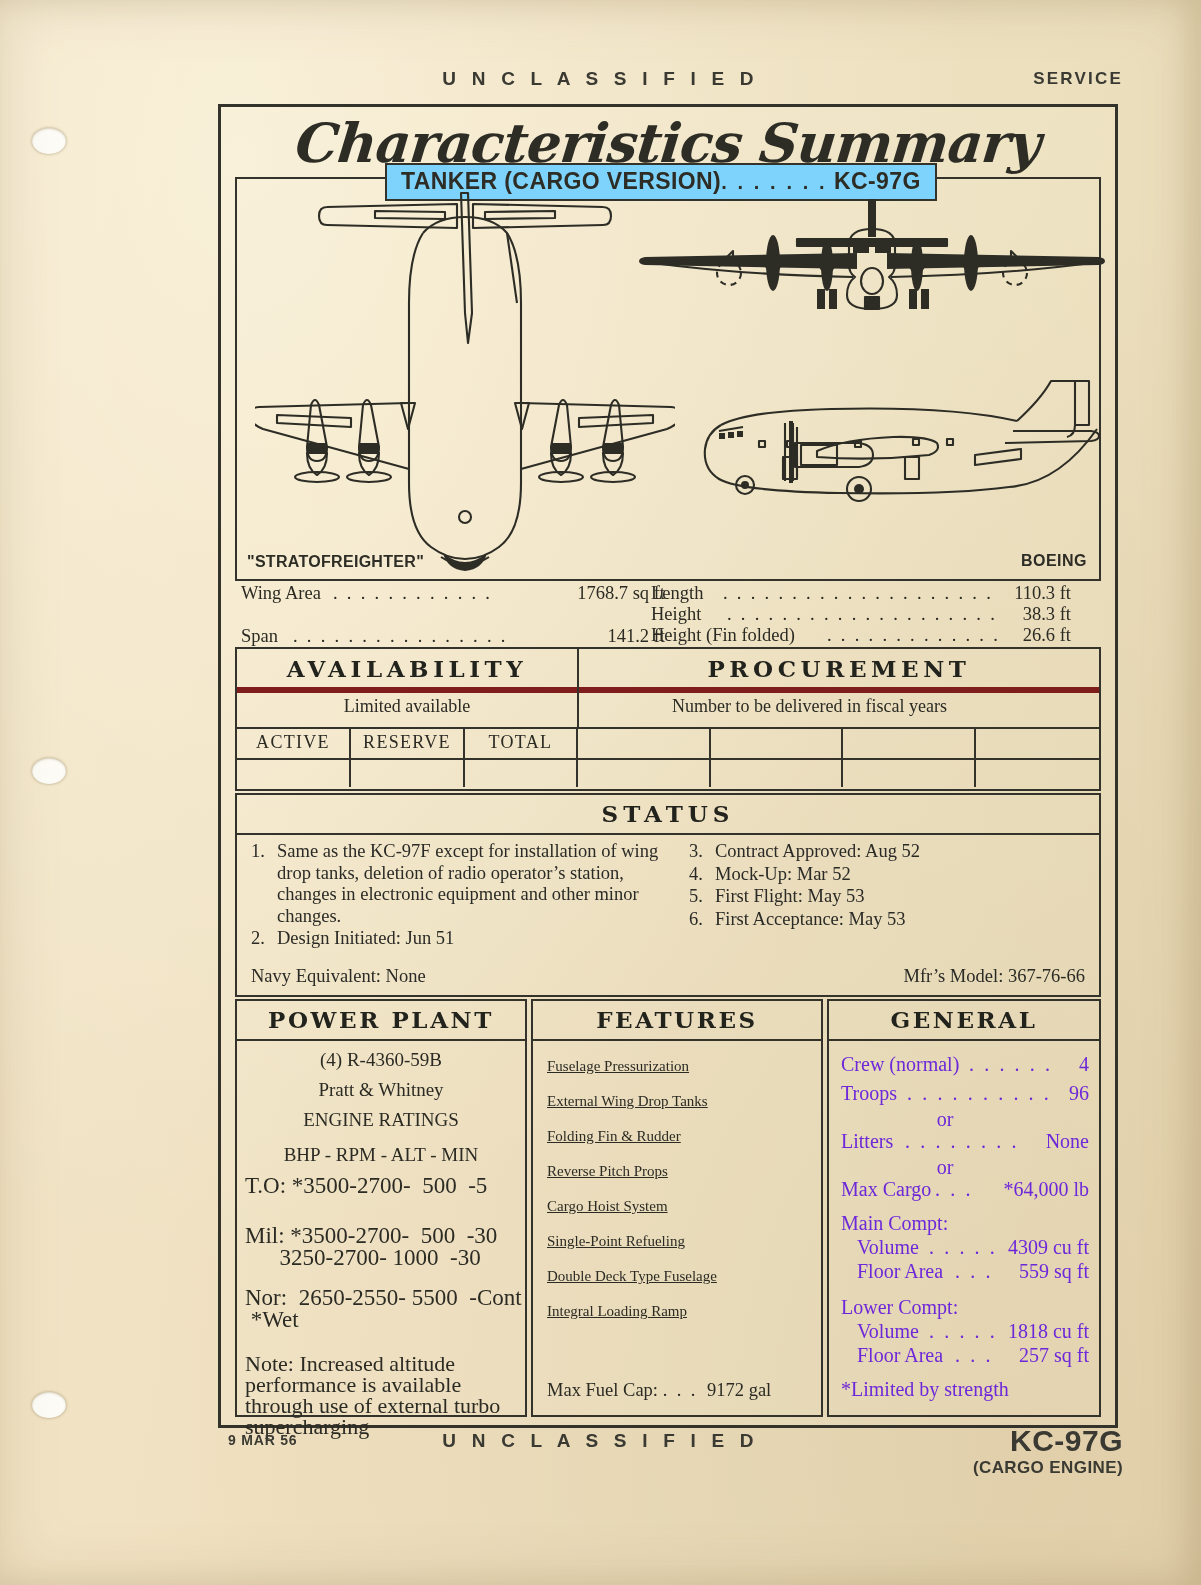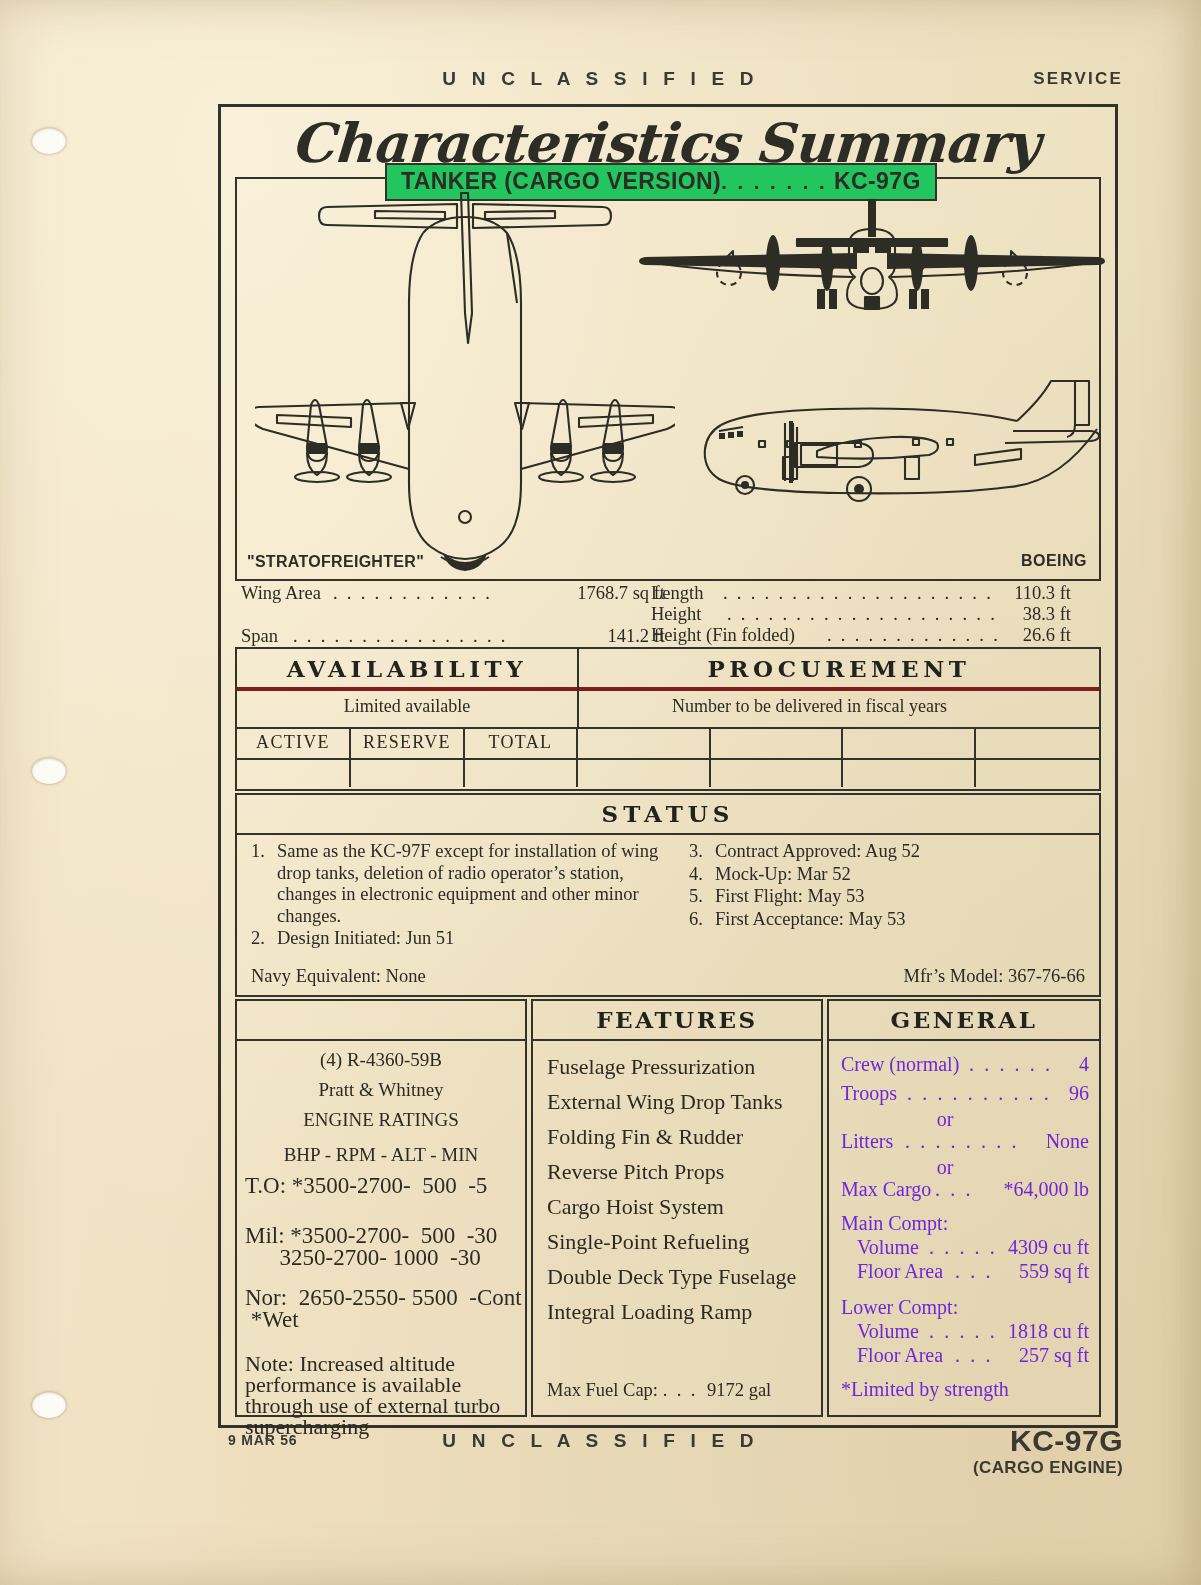--- a/index.html
+++ b/index.html
@@ -59,21 +59,21 @@
     transform:skewX(-6deg);
   }
 
   
   .illus{
     position:absolute;left:14px;top:70px;width:862px;height:400px;
     border:2px solid #33332c;
   }
   .model-bar{
     position:absolute;left:148px;top:-16px;
-    border:2px solid #33332c;background:#22c55e;
+    border:2px solid #33332c;background:#7dd3fc;
     padding:3px 14px 4px 14px;
     font-family:"Liberation Sans",sans-serif;font-weight:700;
     font-size:23px;letter-spacing:.4px;color:#2d2d26;
     white-space:nowrap;
   }
   .model-bar .dots{letter-spacing:2.6px;font-size:20px;}
   .tag-left{
     position:absolute;left:10px;bottom:8px;
     font-family:"Liberation Sans",sans-serif;font-weight:700;
     font-size:16px;letter-spacing:.3px;color:#2d2d26;
@@ -97,21 +97,21 @@
   .dims .row{position:relative;height:21px;white-space:nowrap;}
   .dims .lbl{position:absolute;left:0;}
   .dims .ld{position:absolute;left:0;letter-spacing:2.3px;}
   .dims .val{position:absolute;right:0;}
 
   
   .apbox{
     position:absolute;left:14px;top:540px;width:862px;height:140px;
     border:2px solid #33332c;
   }
-  .ap-head{position:absolute;left:0;top:0;width:862px;height:38px;border-bottom:4px solid #7f1d1d;}
+  .ap-head{position:absolute;left:0;top:0;width:862px;height:38px;border-bottom:6px solid #7f1d1d;}
   .ap-head .h{
     position:absolute;top:6px;text-align:center;
     font-family:"DejaVu Serif",serif;font-weight:700;
     font-size:23px;letter-spacing:4.6px;color:#23231d;
   }
   .ap-head .h-avail{left:0;width:340px;}
   .ap-head .h-proc{left:342px;width:520px;}
   .ap-divv{position:absolute;left:340px;top:0;width:2px;height:78px;background:#33332c;}
   .ap-sub{position:absolute;left:0;top:38px;width:862px;height:40px;border-bottom:2px solid #33332c;}
   .ap-sub .s{position:absolute;top:9px;text-align:center;font-size:18px;color:#2b2b24;}
@@ -155,21 +155,21 @@
   .b3 .body{position:absolute;left:0;top:44px;width:100%;}
   .box-pp{left:14px;width:288px;}
   .box-ft{left:310px;width:288px;}
   .box-gn{left:606px;width:270px;}
 
   .pp-center{text-align:center;font-size:19px;line-height:30px;color:#2b2b24;}
   .pp-rate{padding-left:8px;font-size:23px;line-height:22px;white-space:pre;color:#2b2b24;}
   .pp-note{padding:0 8px 0 8px;font-size:22px;line-height:21px;color:#2b2b24;}
 
   .ft-list{padding:4px 0 0 14px;}
-  .ft-list .li{font-size:22px;line-height:35px;color:#2b2b24;}
+  .ft-list .li{font-size:15px;line-height:35px;color:#2b2b24;text-decoration:underline;}
   .ft-fuel{position:absolute;left:14px;bottom:14px;font-size:18.5px;color:#2b2b24;white-space:nowrap;}
   .ft-fuel .d{letter-spacing:2.4px;}
 
   .gn{padding:8px 10px 0 12px;font-size:20px;color:#6d28d9;}
   .gn .line{position:relative;height:29px;white-space:nowrap;}
   .gn .lbl{position:absolute;left:0;}
   .gn .dts{position:absolute;letter-spacing:2.6px;}
   .gn .val{position:absolute;right:0;}
   .gn .or{text-align:center;height:22px;line-height:22px;padding-right:40px;}
   .gn .grp{margin-top:4px;}
@@ -471,20 +471,21 @@
       <div class="st-item">
         <span class="n">6.</span>
         <span>First Acceptance:  May 53</span>
       </div>
     </div>
     <div class="st-foot-l">Navy Equivalent:  None</div>
     <div class="st-foot-r">Mfr’s Model:  367-76-66</div>
   </div>
 
   <div class="b3 box-pp">
+    <div class="bh">POWER PLANT</div>
     <div class="bhline"></div>
     <div class="body">
       <div class="pp-center">(4) R-4360-59B</div>
       <div class="pp-center">Pratt &amp; Whitney</div>
       <div class="pp-center">ENGINE RATINGS</div>
       <div class="pp-center" style="line-height:40px">BHP - RPM - ALT - MIN</div>
       <div class="pp-rate">T.O: *3500-2700-  500  -5</div>
       <div class="pp-rate" style="margin-top:28px">Mil: *3500-2700-  500  -30</div>
       <div class="pp-rate">      3250-2700- 1000  -30</div>
       <div class="pp-rate" style="margin-top:18px">Nor:  2650-2550- 5500  -Cont</div>

